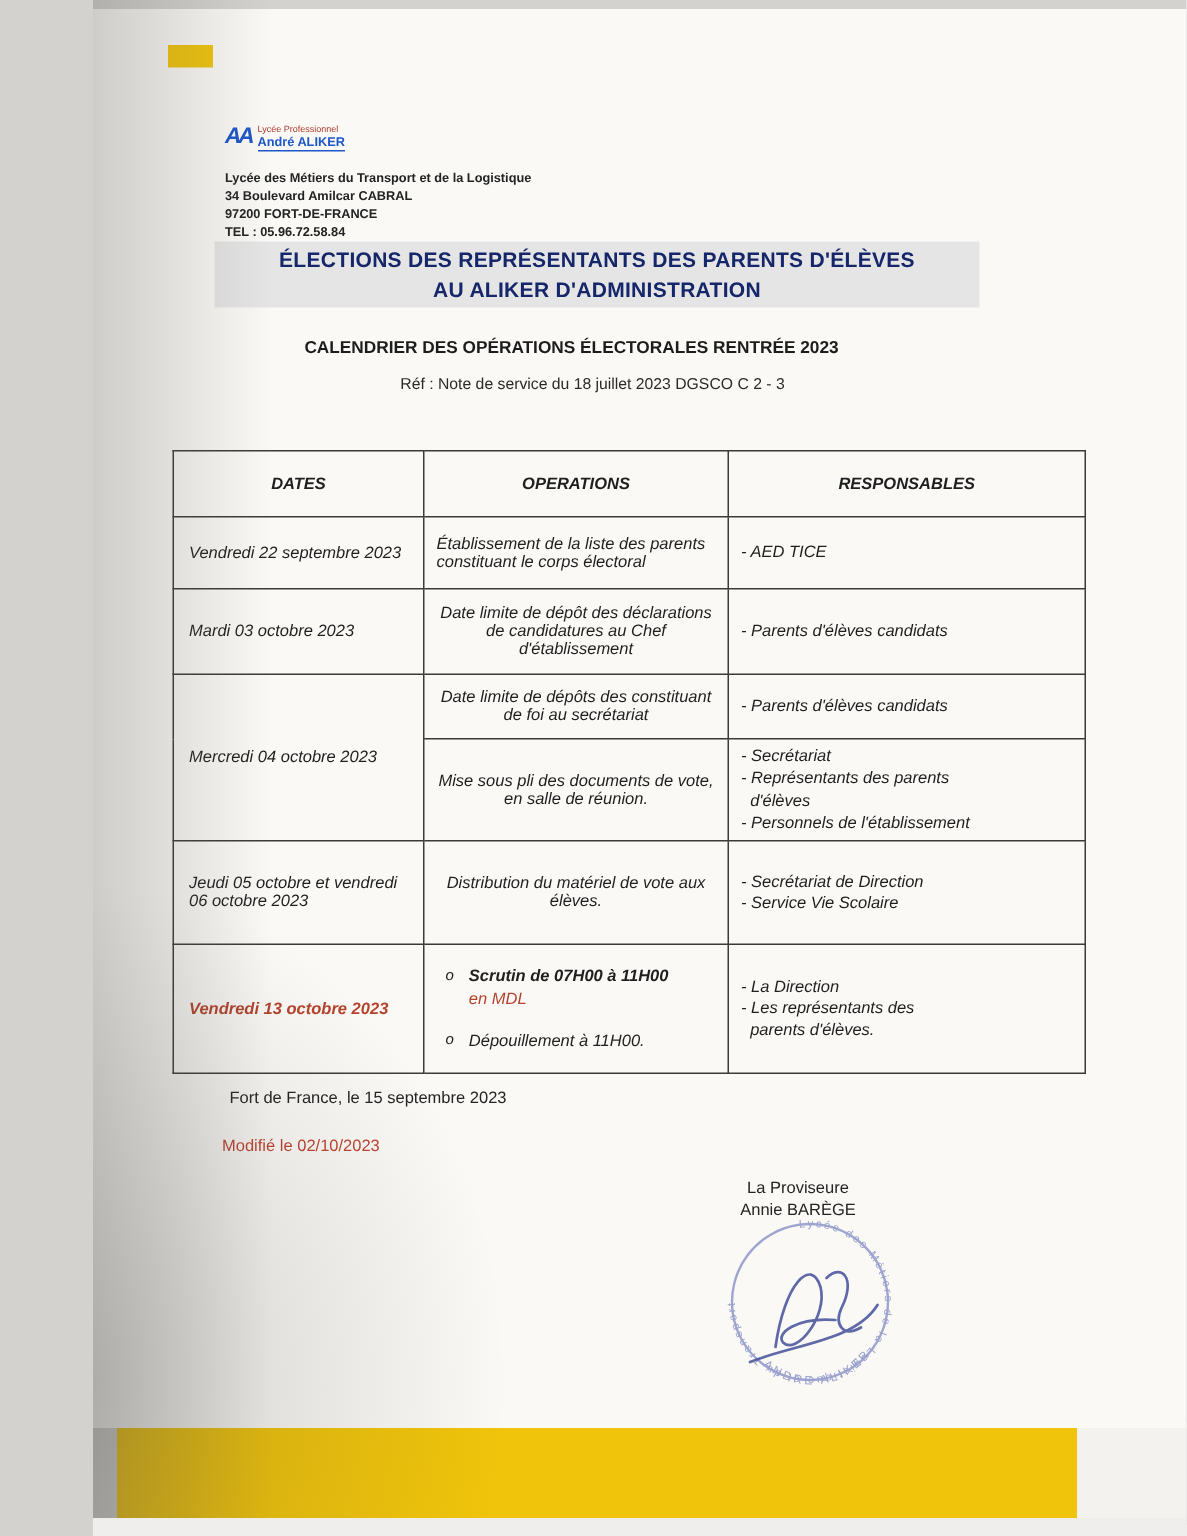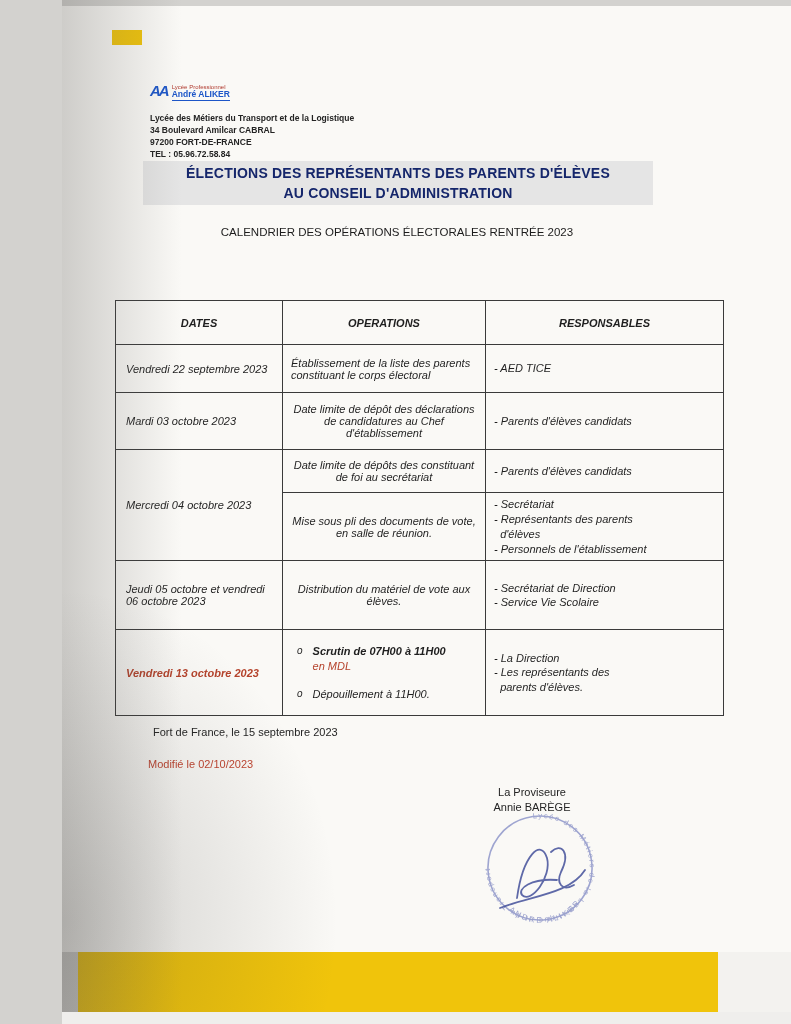--- a/index.html
+++ b/index.html
@@ -48,22 +48,22 @@
   
   .banner {
     position:absolute; left:143px; top:161px; width:510px; height:44px;
     background:#e5e5e5;
     display:flex; flex-direction:column; align-items:center; justify-content:center;
     text-align:center;
   }
   .banner div { font-size:14px; font-weight:bold; color:#15266b; line-height:20px; letter-spacing:.2px; }
 
   .doc-title {
-    position:absolute; left:117px; top:226px; width:560px;
-    text-align:center; font-size:11.5px; font-weight:normal; color:#1c1c1c;
+    position:absolute; left:101px; top:226px; width:560px;
+    text-align:center; font-size:11.5px; font-weight:bold; color:#1c1c1c;
   }
   .doc-ref {
     position:absolute; left:115px; top:250px; width:560px;
     text-align:center; font-size:10.5px; color:#2a2a2a;
   }
 
   
   table.cal {
     position:absolute; left:115px; top:300px; width:608px;
     border-collapse:collapse; table-layout:fixed;
@@ -108,24 +108,25 @@
       <div class="logo-name">André ALIKER</div>
     </div>
   </div>
   <div class="address">Lycée des Métiers du Transport et de la Logistique
 34  Boulevard Amilcar CABRAL
 97200 FORT-DE-FRANCE
 TEL : 05.96.72.58.84</div>
 
   <div class="banner">
     <div>ÉLECTIONS DES REPRÉSENTANTS DES PARENTS D'ÉLÈVES</div>
-    <div>AU CONSEIL D'ADMINISTRATION</div>
+    <div>AU ALIKER D'ADMINISTRATION</div>
   </div>
 
   <div class="doc-title">CALENDRIER DES OPÉRATIONS ÉLECTORALES RENTRÉE 2023</div>
+  <div class="doc-ref">Réf : Note de service du 18 juillet 2023 DGSCO C 2 - 3</div>
 
   <table class="cal">
     <colgroup>
       <col style="width:167px">
         <col style="width:203px">
         <col style="width:238px">
     </colgroup>
     <thead>
       <tr style="height:44px">
         <th>DATES</th>

